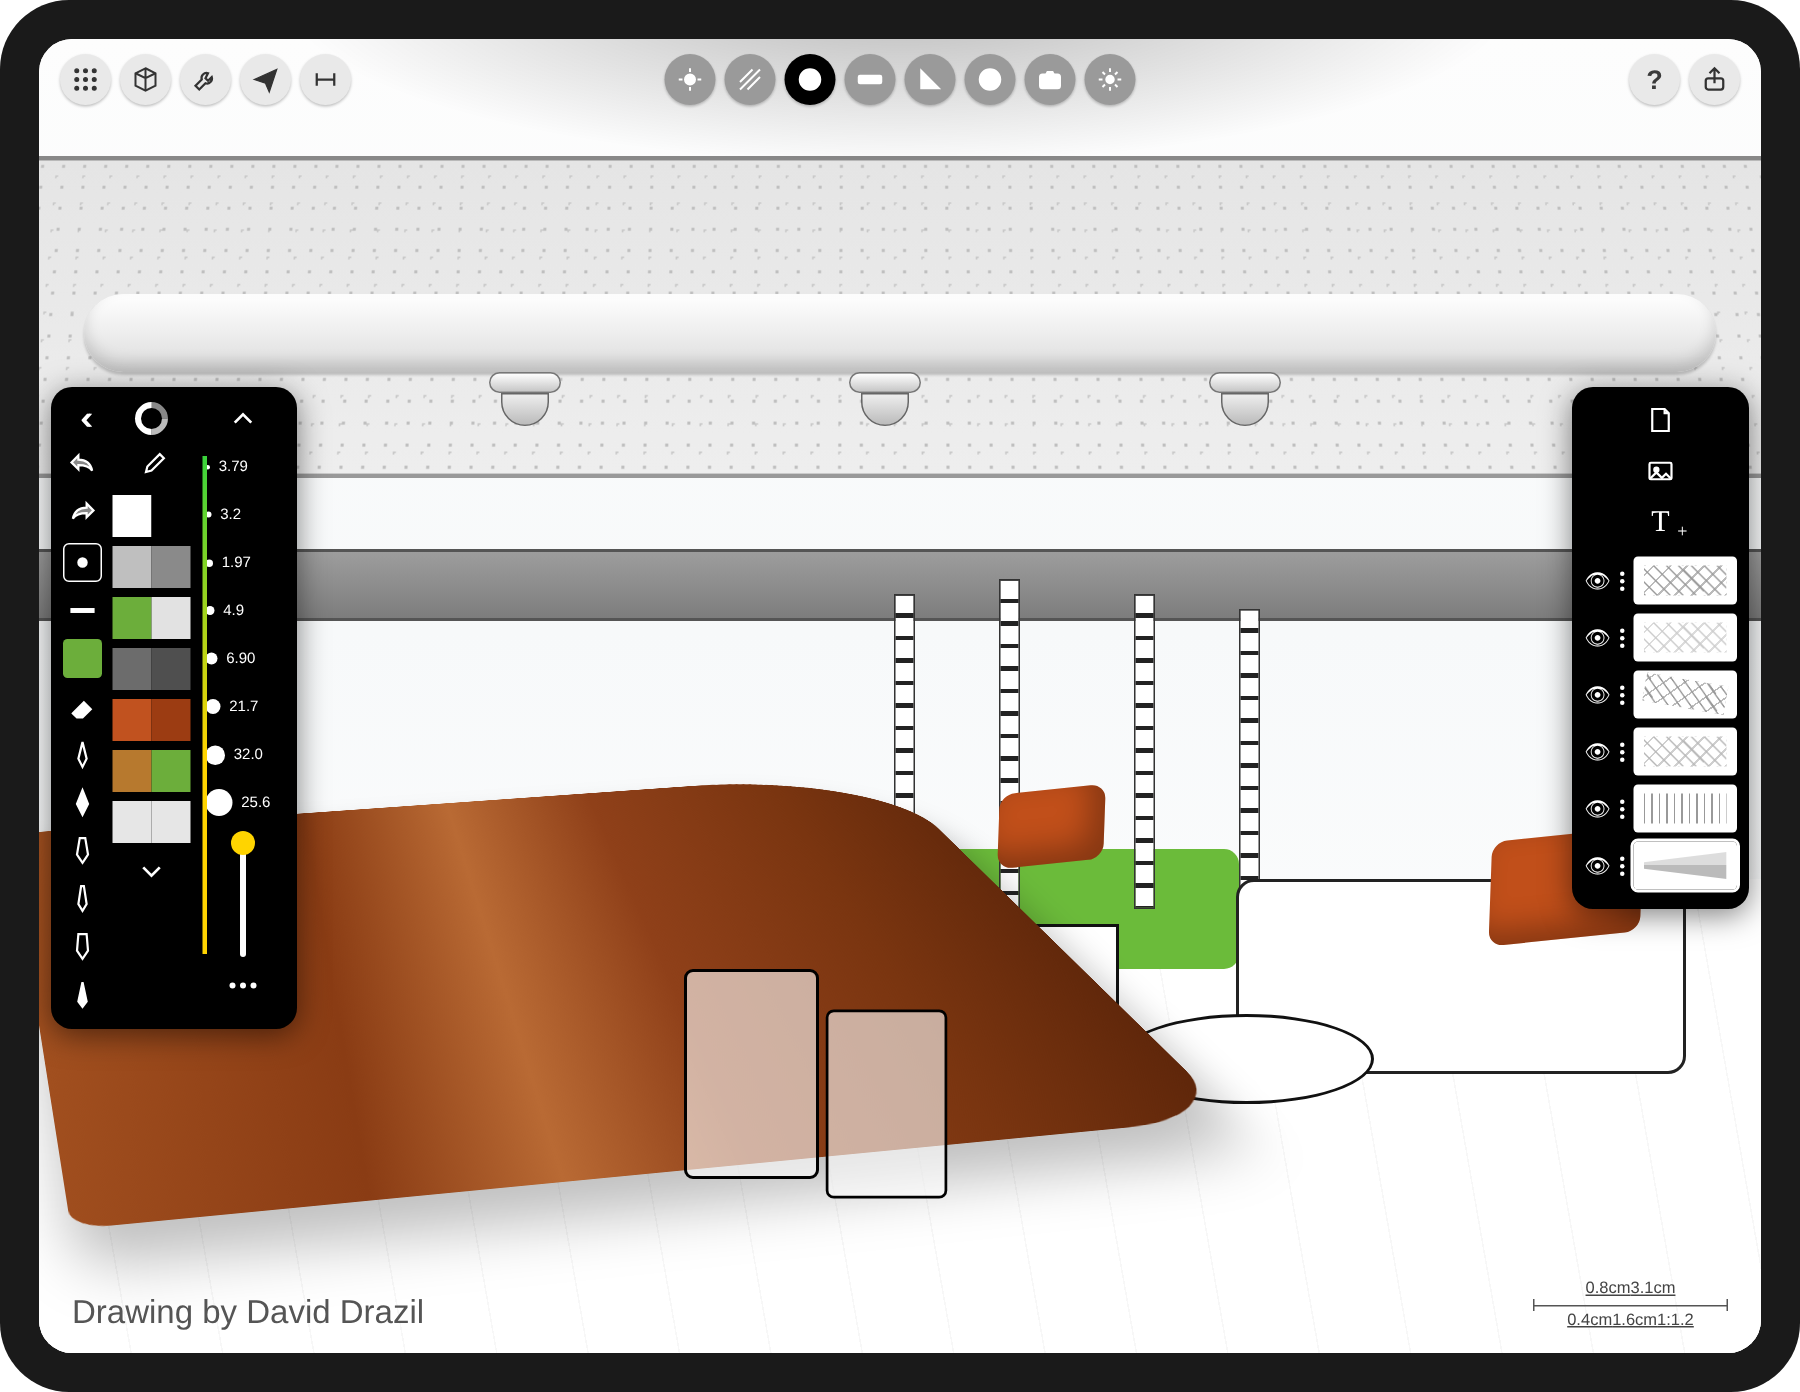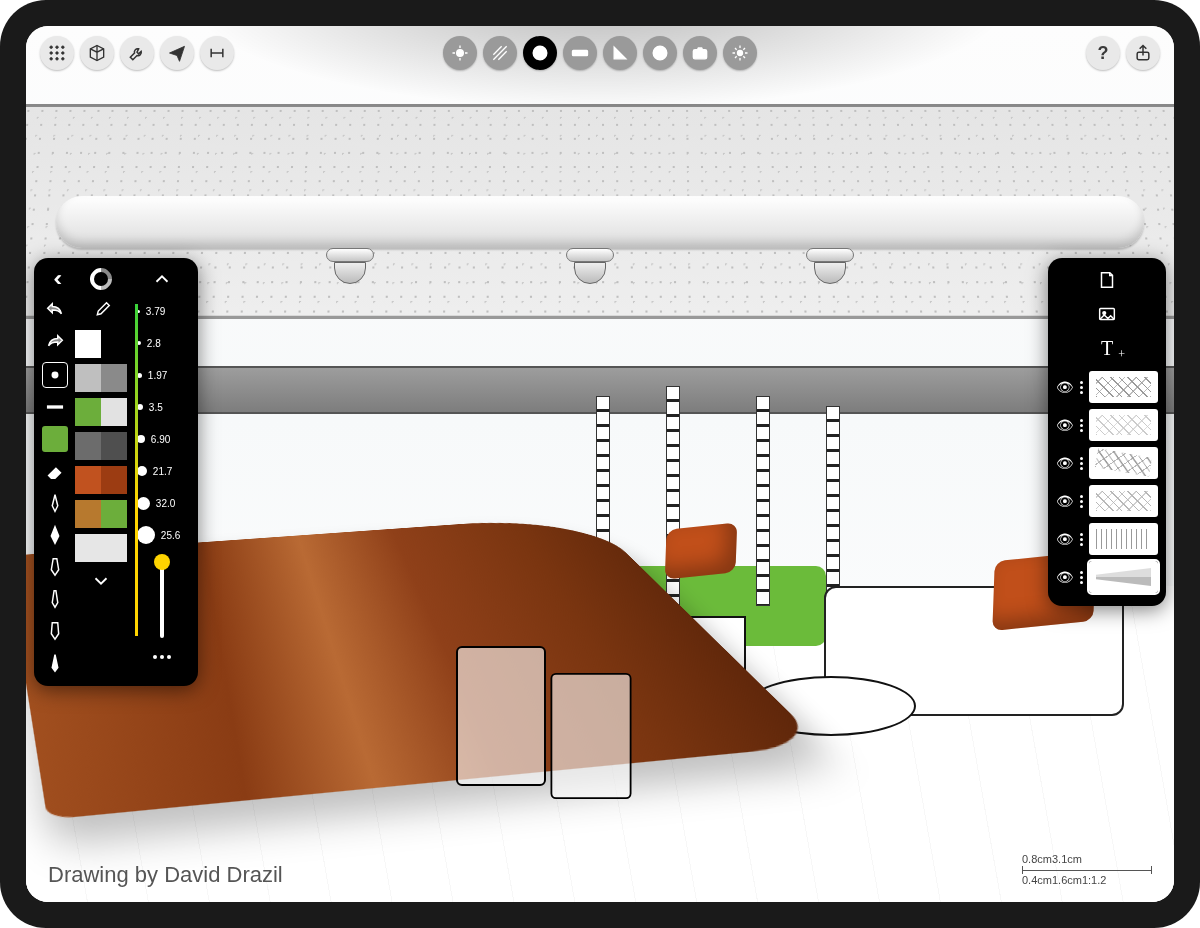--- a/index.html
+++ b/index.html
@@ -43,21 +43,21 @@
   .sofa { position:absolute; right:50px; top:560px; width:300px; height:130px; background:#fff; border:2px solid #222; border-radius:12px;}
   .coffee { position:absolute; left:720px; top:650px; width:170px; height:60px; border:2px solid #111; border-radius:50%; background:#fff;}
   .side-table{position:absolute; left:570px; top:590px; width:150px; height:80px; border:2px solid #111; background:#fff;}
   .chair { position:absolute; width:90px; height:140px; border:2px solid #000; border-radius:6px; background:rgba(255,255,255,.6);}
   .birch{position:absolute;width:14px;background:repeating-linear-gradient(#fff 0 12px,#222 12px 15px);border:1px solid #333;}
   .credit { position:absolute; left:22px; bottom:14px; font-size:22px; color:#555; }
   .scale-bar { position:absolute; right:22px; bottom:14px; font-size:11px; color:#444; text-align:right; line-height:1.4;}
   .scale-line{height:1px;background:#555;margin:2px 0;width:130px;position:relative;}
   .scale-line::before,.scale-line::after{content:"";position:absolute;width:1px;height:8px;background:#555;top:-4px;}
   .scale-line::before{left:0}.scale-line::after{right:0}
-  .scale-row{display:flex;justify-content:flex-start;width:130px;margin-left:auto;}
+  .scale-row{display:flex;justify-content:center;width:130px;margin-left:auto;text-decoration:underline;}
 
   
   .top-left, .top-center, .top-right { position:absolute; top:10px; display:flex; gap:6px; align-items:center;}
   .top-left{ left:14px;} .top-center{left:50%; transform:translateX(-50%);} .top-right{right:14px;}
   .tbtn { width:34px; height:34px; border-radius:50%; background:#e9e9e9; display:flex; align-items:center; justify-content:center; box-shadow:0 1px 2px rgba(0,0,0,.25); cursor:pointer;}
   .tbtn.dark{background:#9a9a9a;}
   .tbtn.black{background:#000;}
   .tbtn svg{width:20px;height:20px;}
   .tbtn .glyph{font-size:18px;color:#3a3a3a;font-weight:600;}
   .tbtn.black .glyph, .tbtn.black svg{color:#fff;fill:#fff;stroke:#fff;}
@@ -357,29 +357,29 @@
               <path d="M6 15l6-6 6 6" stroke="#fff" fill="none" stroke-width="2"></path>
             </svg>
           </div>
         <div class="size-bar"></div>
         <div class="size-row">
             <span class="size-dot" style="width:3px;height:3px"></span>
             <span>3.79</span>
           </div>
         <div class="size-row">
             <span class="size-dot" style="width:4px;height:4px"></span>
-            <span>2.8</span>
+            <span>3.2</span>
           </div>
         <div class="size-row">
             <span class="size-dot" style="width:5px;height:5px"></span>
             <span>1.97</span>
           </div>
         <div class="size-row">
             <span class="size-dot" style="width:6px;height:6px"></span>
-            <span>3.5</span>
+            <span>4.9</span>
           </div>
         <div class="size-row">
             <span class="size-dot" style="width:8px;height:8px"></span>
             <span>6.90</span>
           </div>
         <div class="size-row">
             <span class="size-dot" style="width:10px;height:10px"></span>
             <span>21.7</span>
           </div>
         <div class="size-row">

